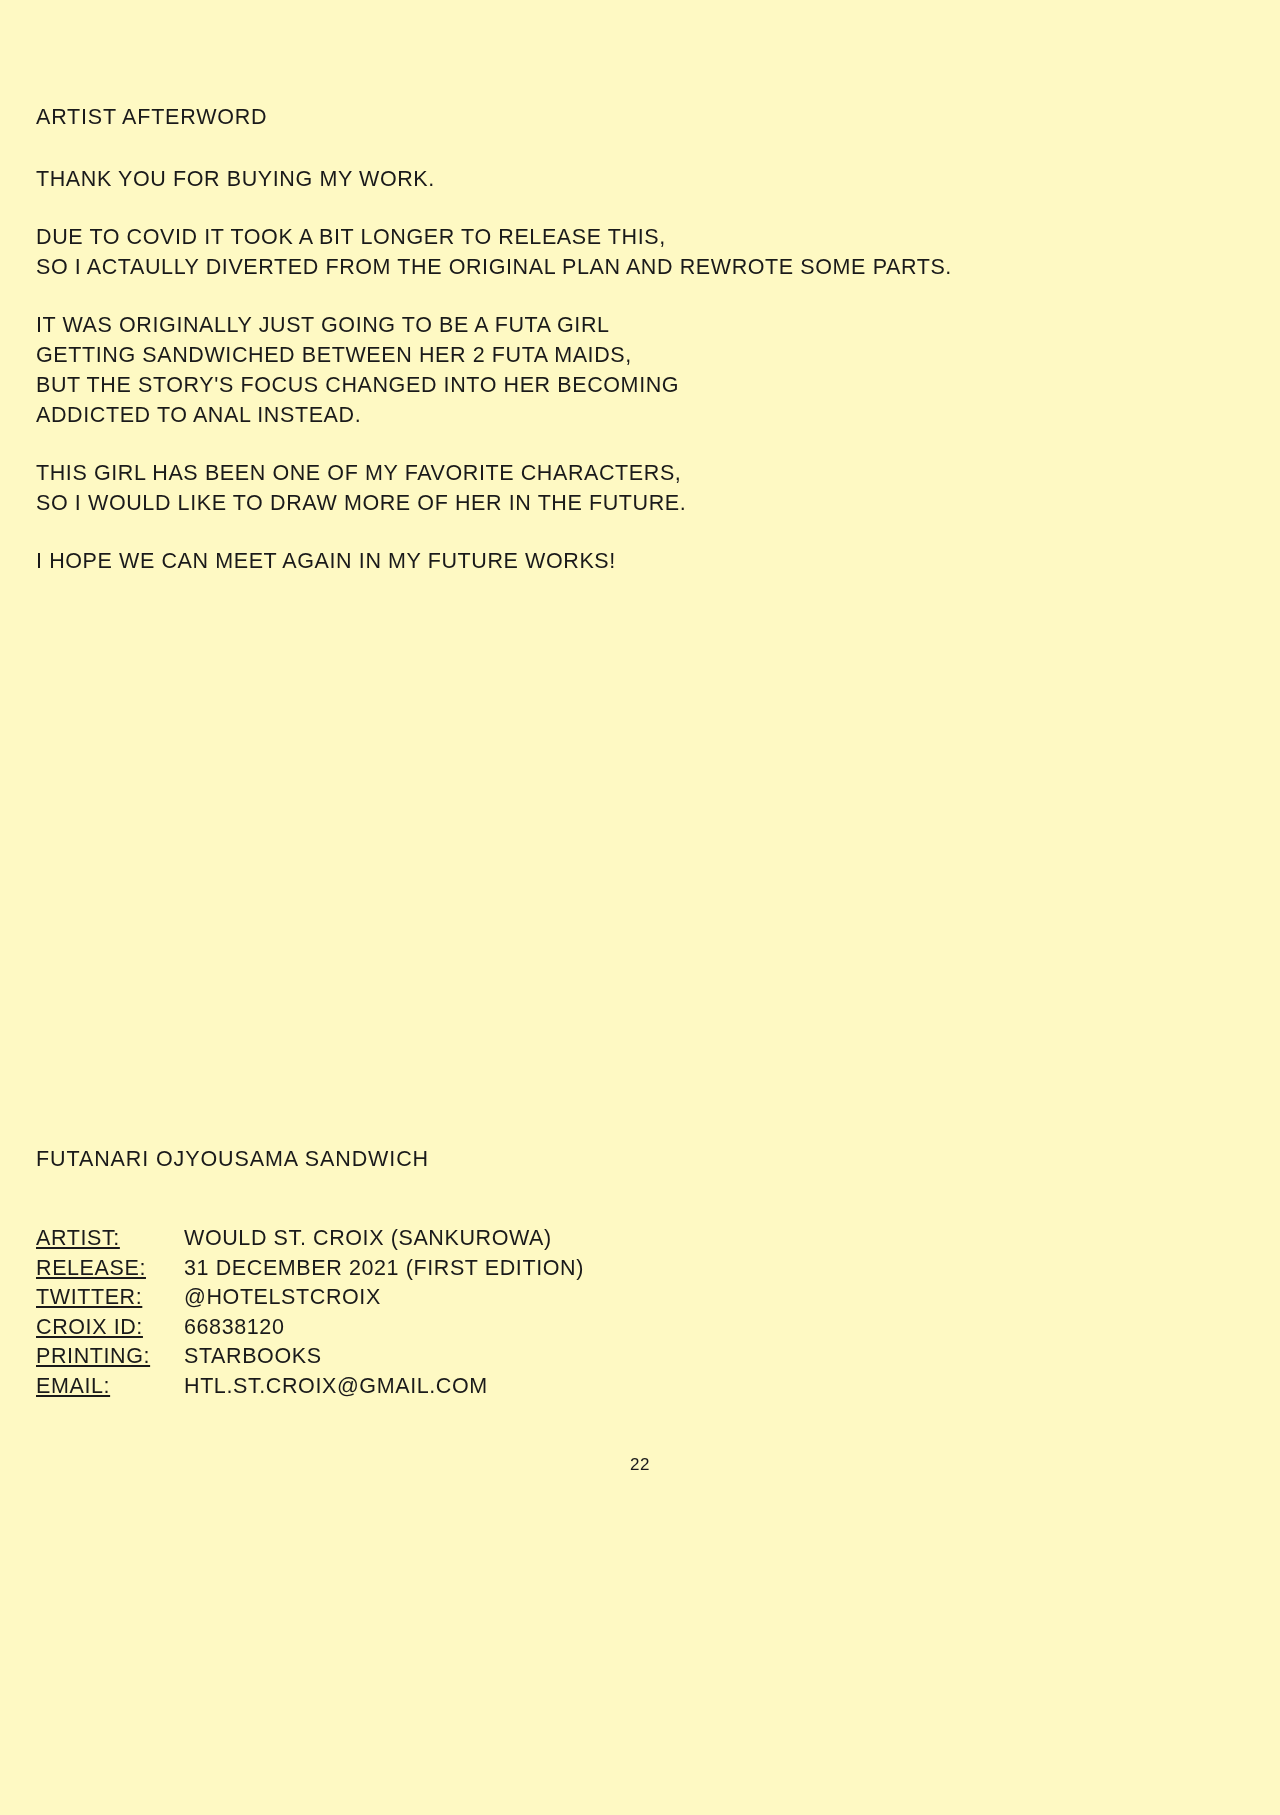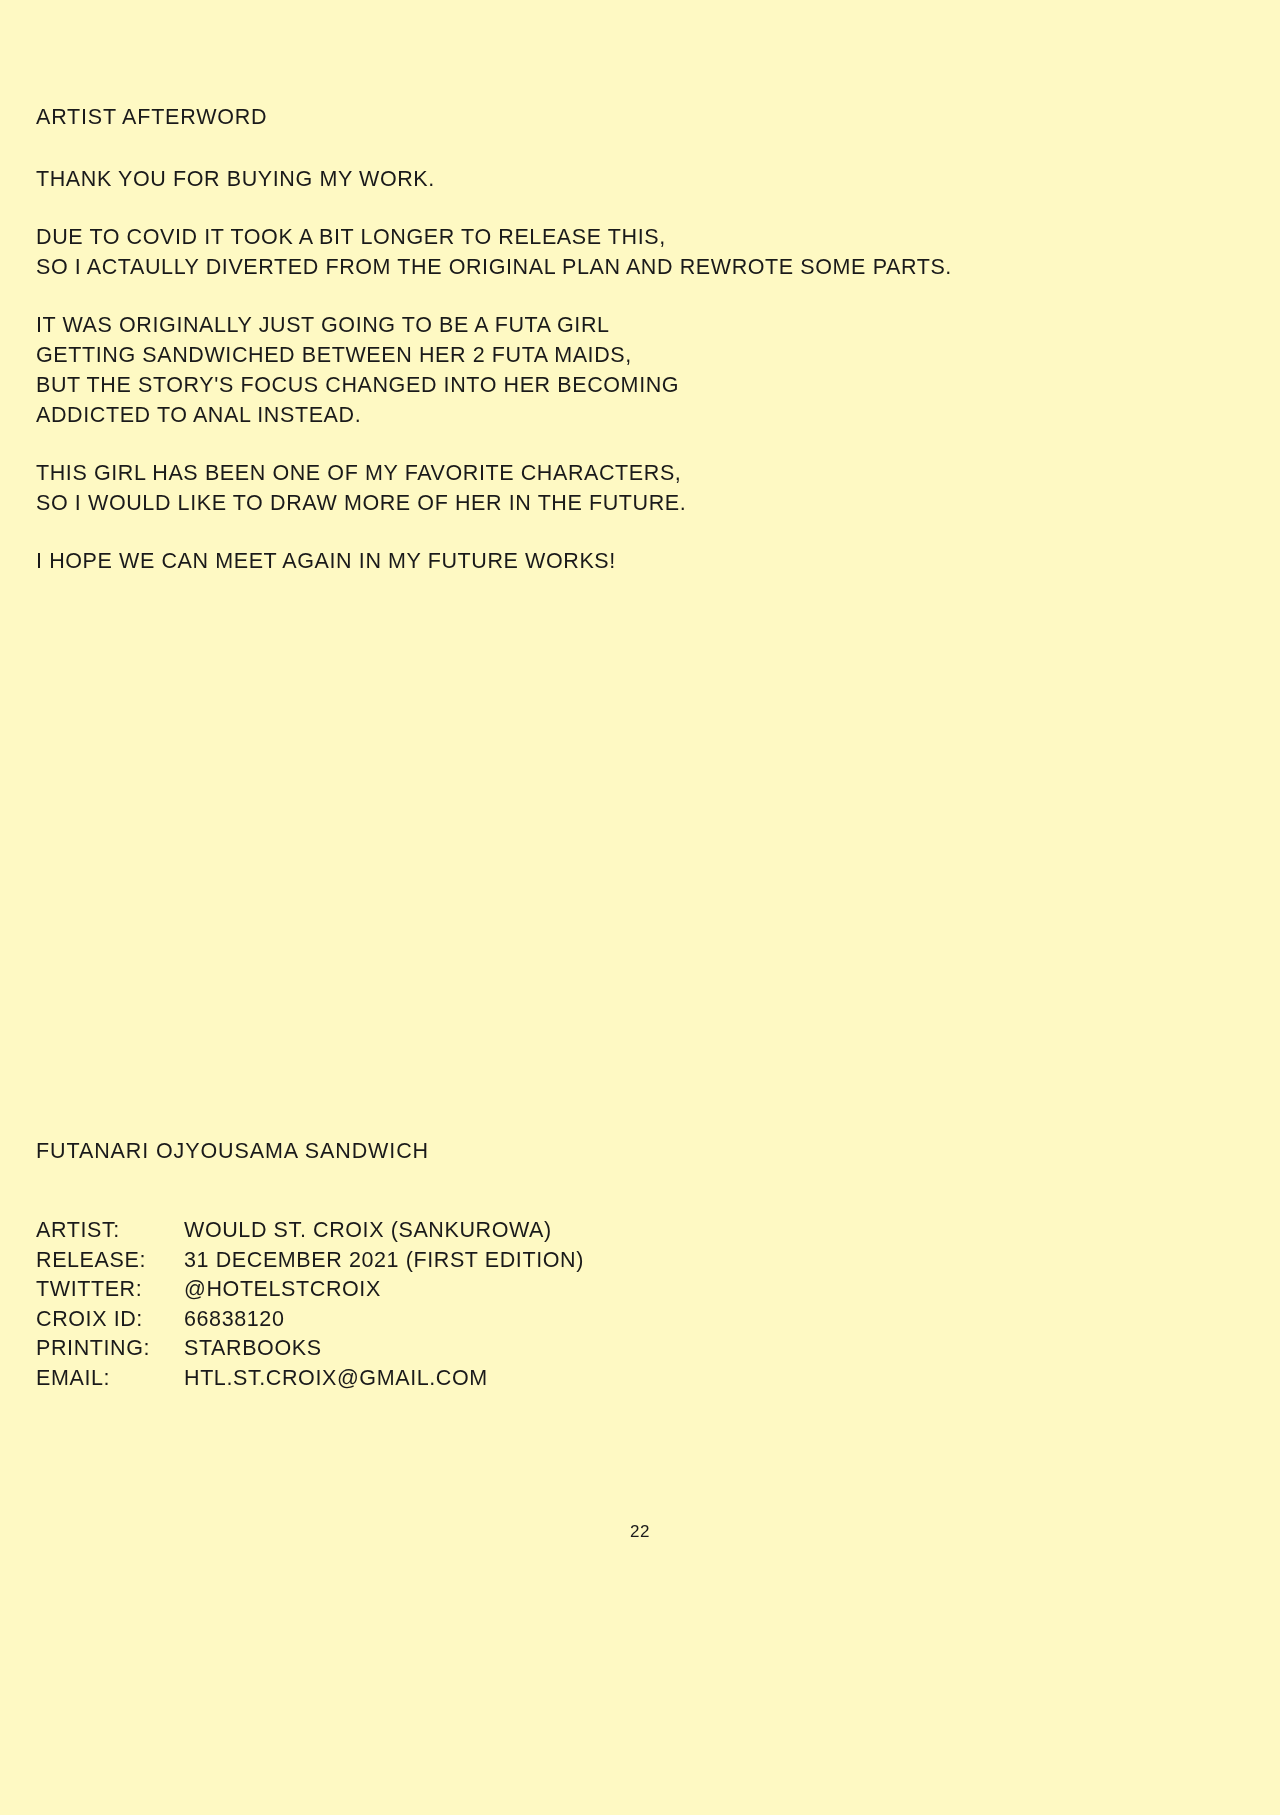--- a/index.html
+++ b/index.html
@@ -46,44 +46,45 @@
   }
   .colophon {
     position: absolute;
     left: 36px;
     top: 1133px;
     width: 1200px;
   }
   .colophon-title {
     font-size: 21.5px;
     letter-spacing: 0.9px;
-    margin: 6px 0 52px 0;
+    margin: 14px 0 52px 0;
     white-space: pre;
   }
   .credits {
     font-size: 21.5px;
     letter-spacing: 0.6px;
     line-height: 29.5px;
   }
   .credit-row {
     display: flex;
   }
   .credit-label {
     width: 148px;
     flex: 0 0 148px;
     white-space: pre;
+    text-decoration: underline;
   }
   .credit-value {
     white-space: pre;
   }
   .page-number {
     position: absolute;
     left: 0;
     right: 0;
-    top: 1522px;
+    top: 1455px;
     text-align: center;
     font-size: 17px;
     letter-spacing: 0.5px;
   }
 </style>
 </head>
 <body>
 
 <div class="page">
 

